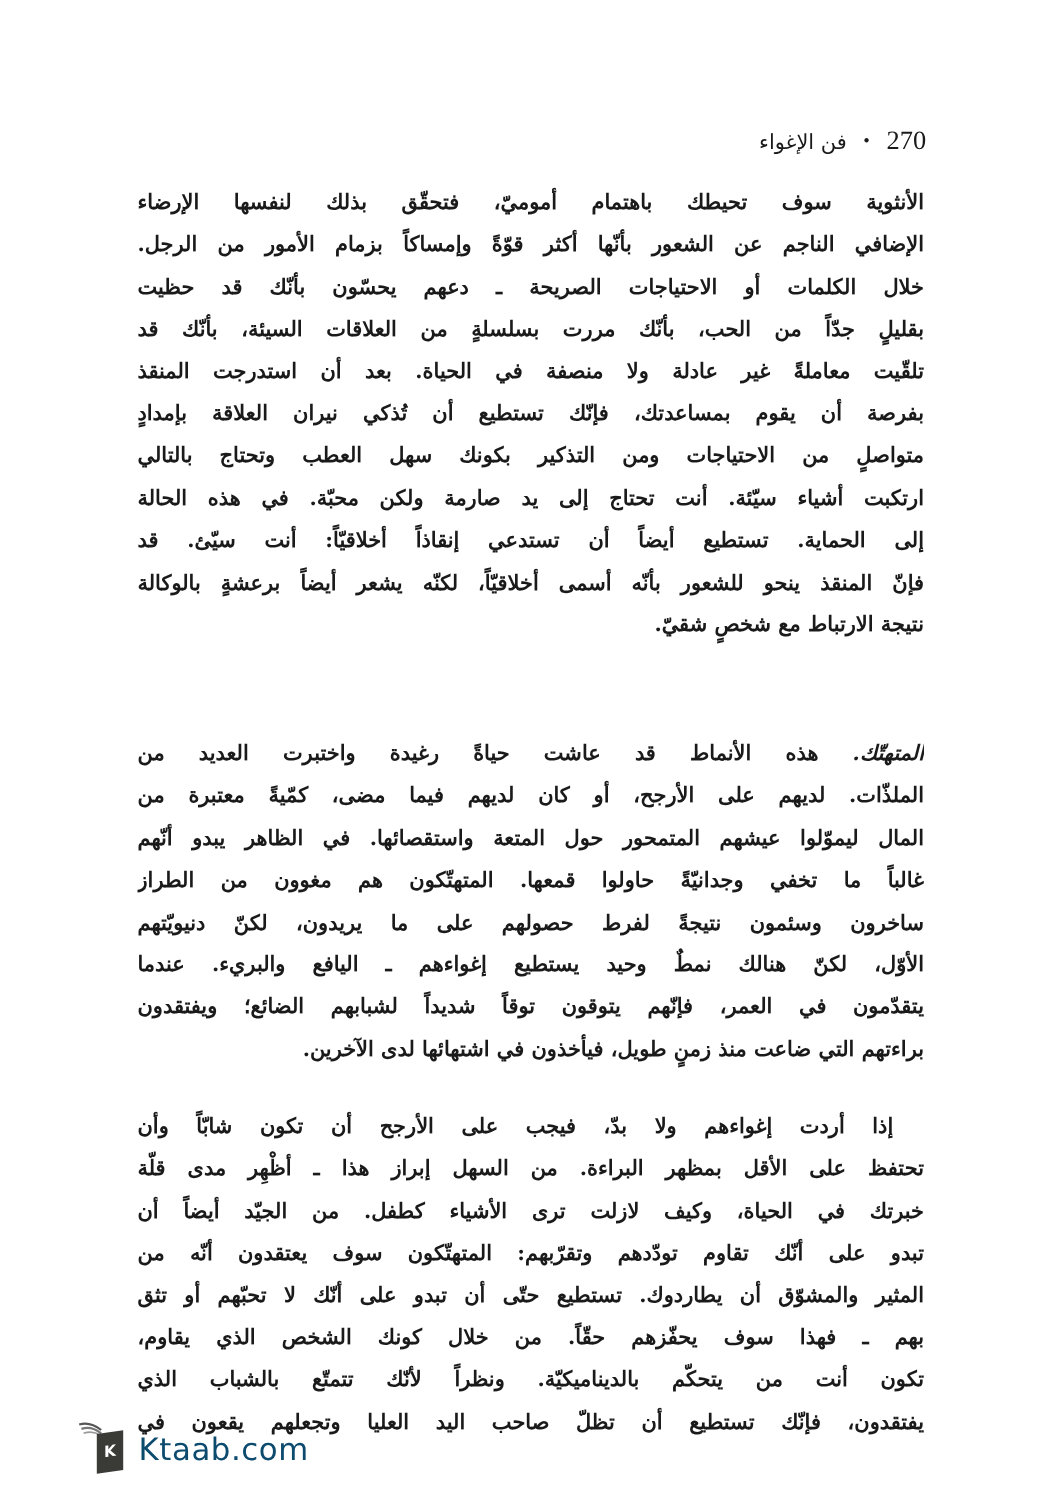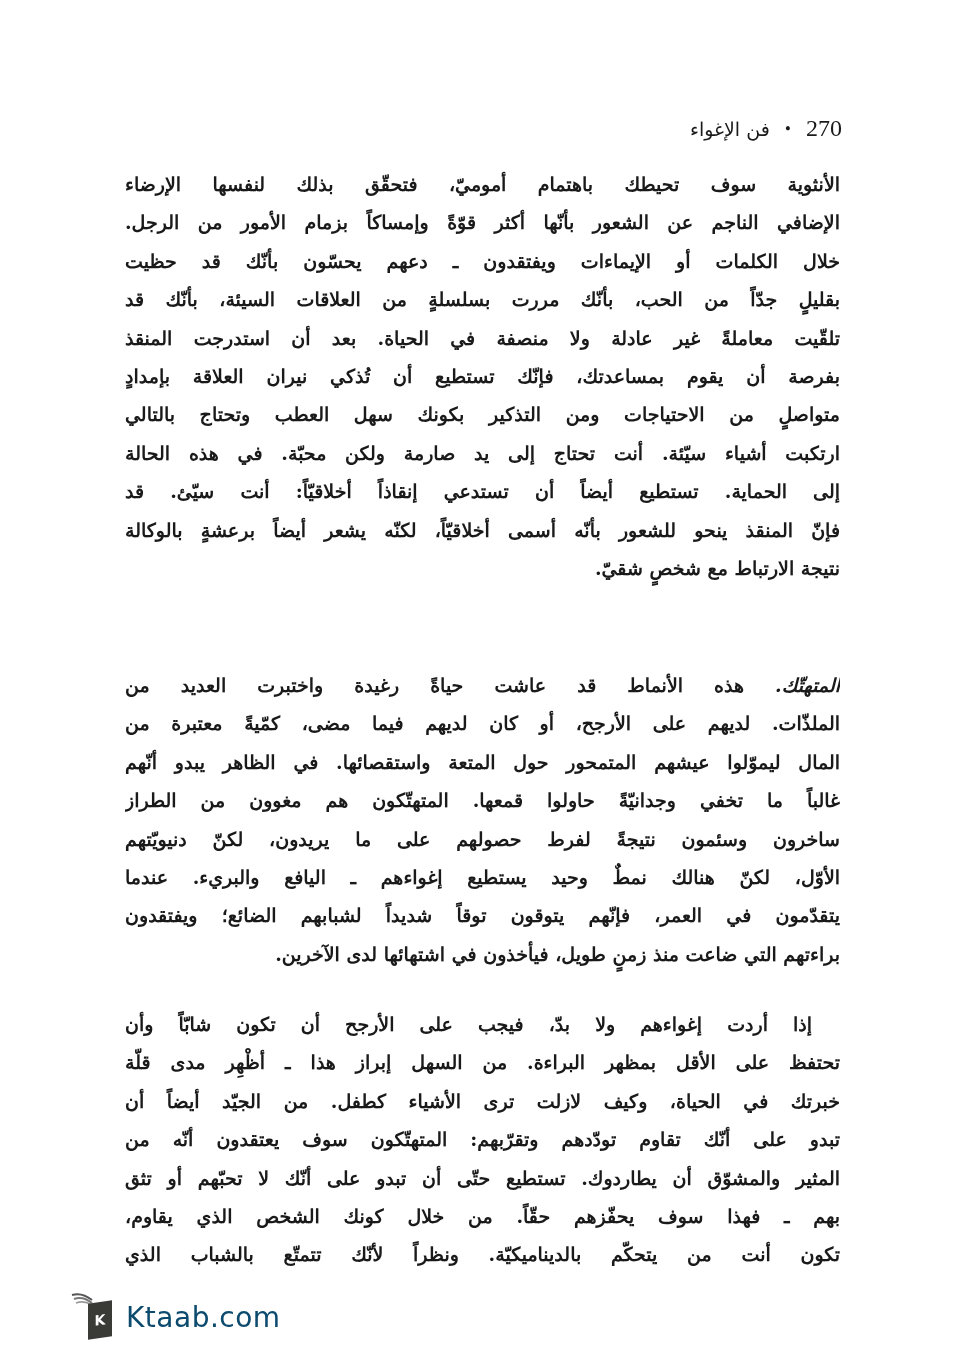--- a/index.html
+++ b/index.html
@@ -120,21 +120,21 @@
 
   <div class="running-head">
     <span class="page-number">270</span>
     <span class="bullet">•</span>
     <span class="book-title">فن الإغواء</span>
   </div>
 
   <div class="text-block block-1">
     <span class="para-line">الأنثوية سوف تحيطك باهتمام أموميّ، فتحقّق بذلك لنفسها الإرضاء</span>
     <span class="para-line">الإضافي الناجم عن الشعور بأنّها أكثر قوّةً وإمساكاً بزمام الأمور من الرجل.</span>
-    <span class="para-line">خلال الكلمات أو الإيماءات ويفتقدون ـ دعهم يحسّون بأنّك قد حظيت</span>
+    <span class="para-line">خلال الكلمات أو الاحتياجات الصريحة ـ دعهم يحسّون بأنّك قد حظيت</span>
     <span class="para-line">بقليلٍ جدّاً من الحب، بأنّك مررت بسلسلةٍ من العلاقات السيئة، بأنّك قد</span>
     <span class="para-line">تلقّيت معاملةً غير عادلة ولا منصفة في الحياة. بعد أن استدرجت المنقذ</span>
     <span class="para-line">بفرصة أن يقوم بمساعدتك، فإنّك تستطيع أن تُذكي نيران العلاقة بإمدادٍ</span>
     <span class="para-line">متواصلٍ من الاحتياجات ومن التذكير بكونك سهل العطب وتحتاج بالتالي</span>
     <span class="para-line">ارتكبت أشياء سيّئة. أنت تحتاج إلى يد صارمة ولكن محبّة. في هذه الحالة</span>
     <span class="para-line">إلى الحماية. تستطيع أيضاً أن تستدعي إنقاذاً أخلاقيّاً: أنت سيّئ. قد</span>
     <span class="para-line">فإنّ المنقذ ينحو للشعور بأنّه أسمى أخلاقيّاً، لكنّه يشعر أيضاً برعشةٍ بالوكالة</span>
     <span class="para-line last">نتيجة الارتباط مع شخصٍ شقيّ.</span>
   </div>
 
@@ -150,20 +150,21 @@
   </div>
 
   <div class="text-block block-3">
     <span class="para-line indent">إذا أردت إغواءهم ولا بدّ، فيجب على الأرجح أن تكون شابّاً وأن</span>
     <span class="para-line">تحتفظ على الأقل بمظهر البراءة. من السهل إبراز هذا ـ أظْهِر مدى قلّة</span>
     <span class="para-line">خبرتك في الحياة، وكيف لازلت ترى الأشياء كطفل. من الجيّد أيضاً أن</span>
     <span class="para-line">تبدو على أنّك تقاوم تودّدهم وتقرّبهم: المتهتّكون سوف يعتقدون أنّه من</span>
     <span class="para-line">المثير والمشوّق أن يطاردوك. تستطيع حتّى أن تبدو على أنّك لا تحبّهم أو تثق</span>
     <span class="para-line">بهم ـ فهذا سوف يحفّزهم حقّاً. من خلال كونك الشخص الذي يقاوم،</span>
     <span class="para-line">تكون أنت من يتحكّم بالديناميكيّة. ونظراً لأنّك تتمتّع بالشباب الذي</span>
+    <span class="para-line">يفتقدون، فإنّك تستطيع أن تظلّ صاحب اليد العليا وتجعلهم يقعون في</span>
   </div>
 
   <div class="logo">
     <div class="logo-book">
       <svg class="pages" viewBox="0 0 30 14">
         <path d="M2 3 Q12 0 22 8" stroke="#555" stroke-width="2" fill="none"></path>
         <path d="M4 7 Q13 4 22 11" stroke="#777" stroke-width="2" fill="none"></path>
         <path d="M6 11 Q14 8 22 13" stroke="#999" stroke-width="1.5" fill="none"></path>
       </svg>
       <div class="cover">K</div>

